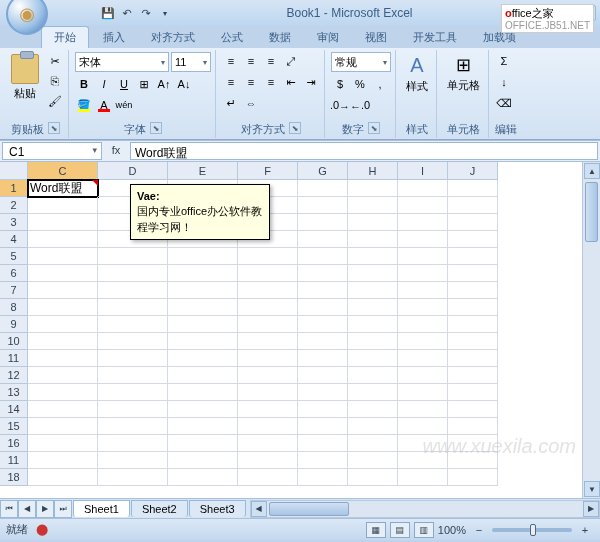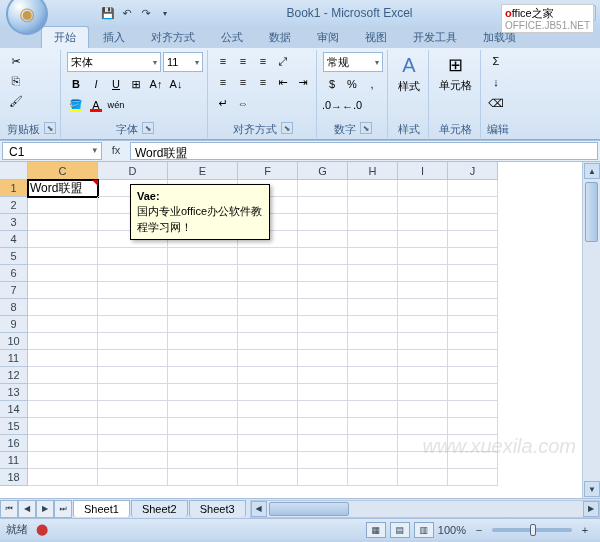--- a/index.html
+++ b/index.html
@@ -101,20 +101,24 @@
     <div class="tab">数据</div>
     <div class="tab">审阅</div>
     <div class="tab">视图</div>
     <div class="tab">开发工具</div>
     <div class="tab">加载项</div>
   </div>
 
 <div class="ribbon">
   <div class="group">
     <div class="group-body">
+      <div class="bigbtn">
+        <div class="clipboard-icon"></div>
+        <span>粘贴</span>
+      </div>
       <div class="vcol">
         <div class="smbtn">✂</div>
         <div class="smbtn">⎘</div>
         <div class="smbtn">🖌</div>
       </div>
     </div>
     <div class="group-label">
         <span>剪贴板</span>
         <span class="dlauncher">⬊</span>
       </div>

